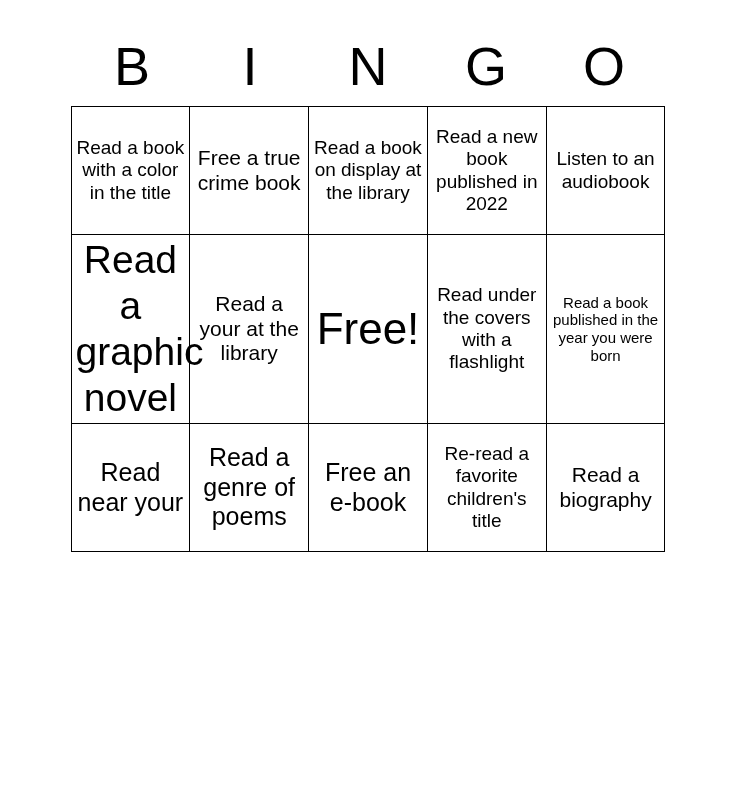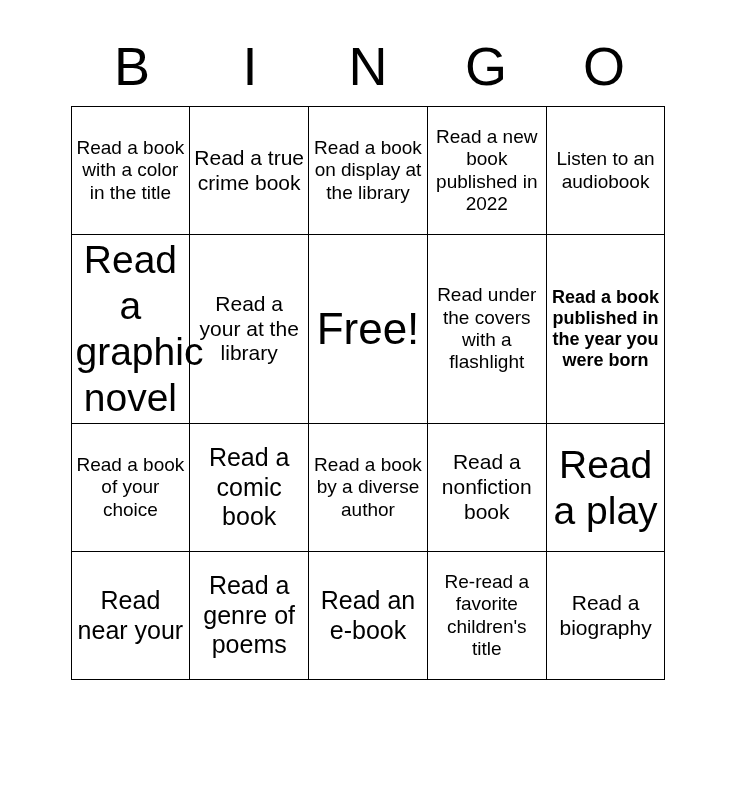--- a/index.html
+++ b/index.html
@@ -47,21 +47,21 @@
     width: 118.8px;
     height: 128px;
     text-align: center;
     vertical-align: middle;
     padding: 2px 4px;
     box-sizing: border-box;
     line-height: 1.18;
     color: #000000;
     font-family: "Liberation Sans", sans-serif;
   }
-  .s-xs { font-size: 18px; font-weight: bold; }
+  .s-xs { font-size: 15px; }
   .s-sm { font-size: 19px; }
   .s-md { font-size: 21px; }
   .s-lg { font-size: 25px; }
   .s-xl { font-size: 39px; }
   .s-xxl { font-size: 44px; }
 </style>
 </head>
 <body>
 
 <div id="card">
@@ -71,42 +71,35 @@
     <div class="header-letter">I</div>
     <div class="header-letter">N</div>
     <div class="header-letter">G</div>
     <div class="header-letter">O</div>
   </div>
 
   <table id="grid">
     <tbody>
       <tr>
         <td class="s-sm">Read a book with a color in the title</td>
-        <td class="s-md">Read a true crime book</td>
+        <td class="s-md">Free a true crime book</td>
         <td class="s-sm">Read a book on display at the library</td>
         <td class="s-sm">Read a new book published in 2022</td>
         <td class="s-sm">Listen to an audiobook</td>
       </tr>
       <tr>
         <td class="s-xl">Read a graphic novel</td>
         <td class="s-md">Read a your at the library</td>
         <td class="s-xxl">Free!</td>
         <td class="s-sm">Read under the covers with a flashlight</td>
         <td class="s-xs">Read a book published in the year you were born</td>
       </tr>
       <tr>
-        <td class="s-sm">Read a book of your choice</td>
-        <td class="s-lg">Read a comic book</td>
-        <td class="s-sm">Read a book by a diverse author</td>
-        <td class="s-md">Read a nonfiction book</td>
-        <td class="s-xl">Read a play</td>
-      </tr>
-      <tr>
         <td class="s-lg">Read near your</td>
         <td class="s-lg">Read a genre of poems</td>
-        <td class="s-lg">Read an e-book</td>
+        <td class="s-lg">Free an e-book</td>
         <td class="s-sm">Re-read a favorite children's title</td>
         <td class="s-md">Read a biography</td>
       </tr>
     </tbody>
   </table>
 
 </div>
 
 </body></html>

